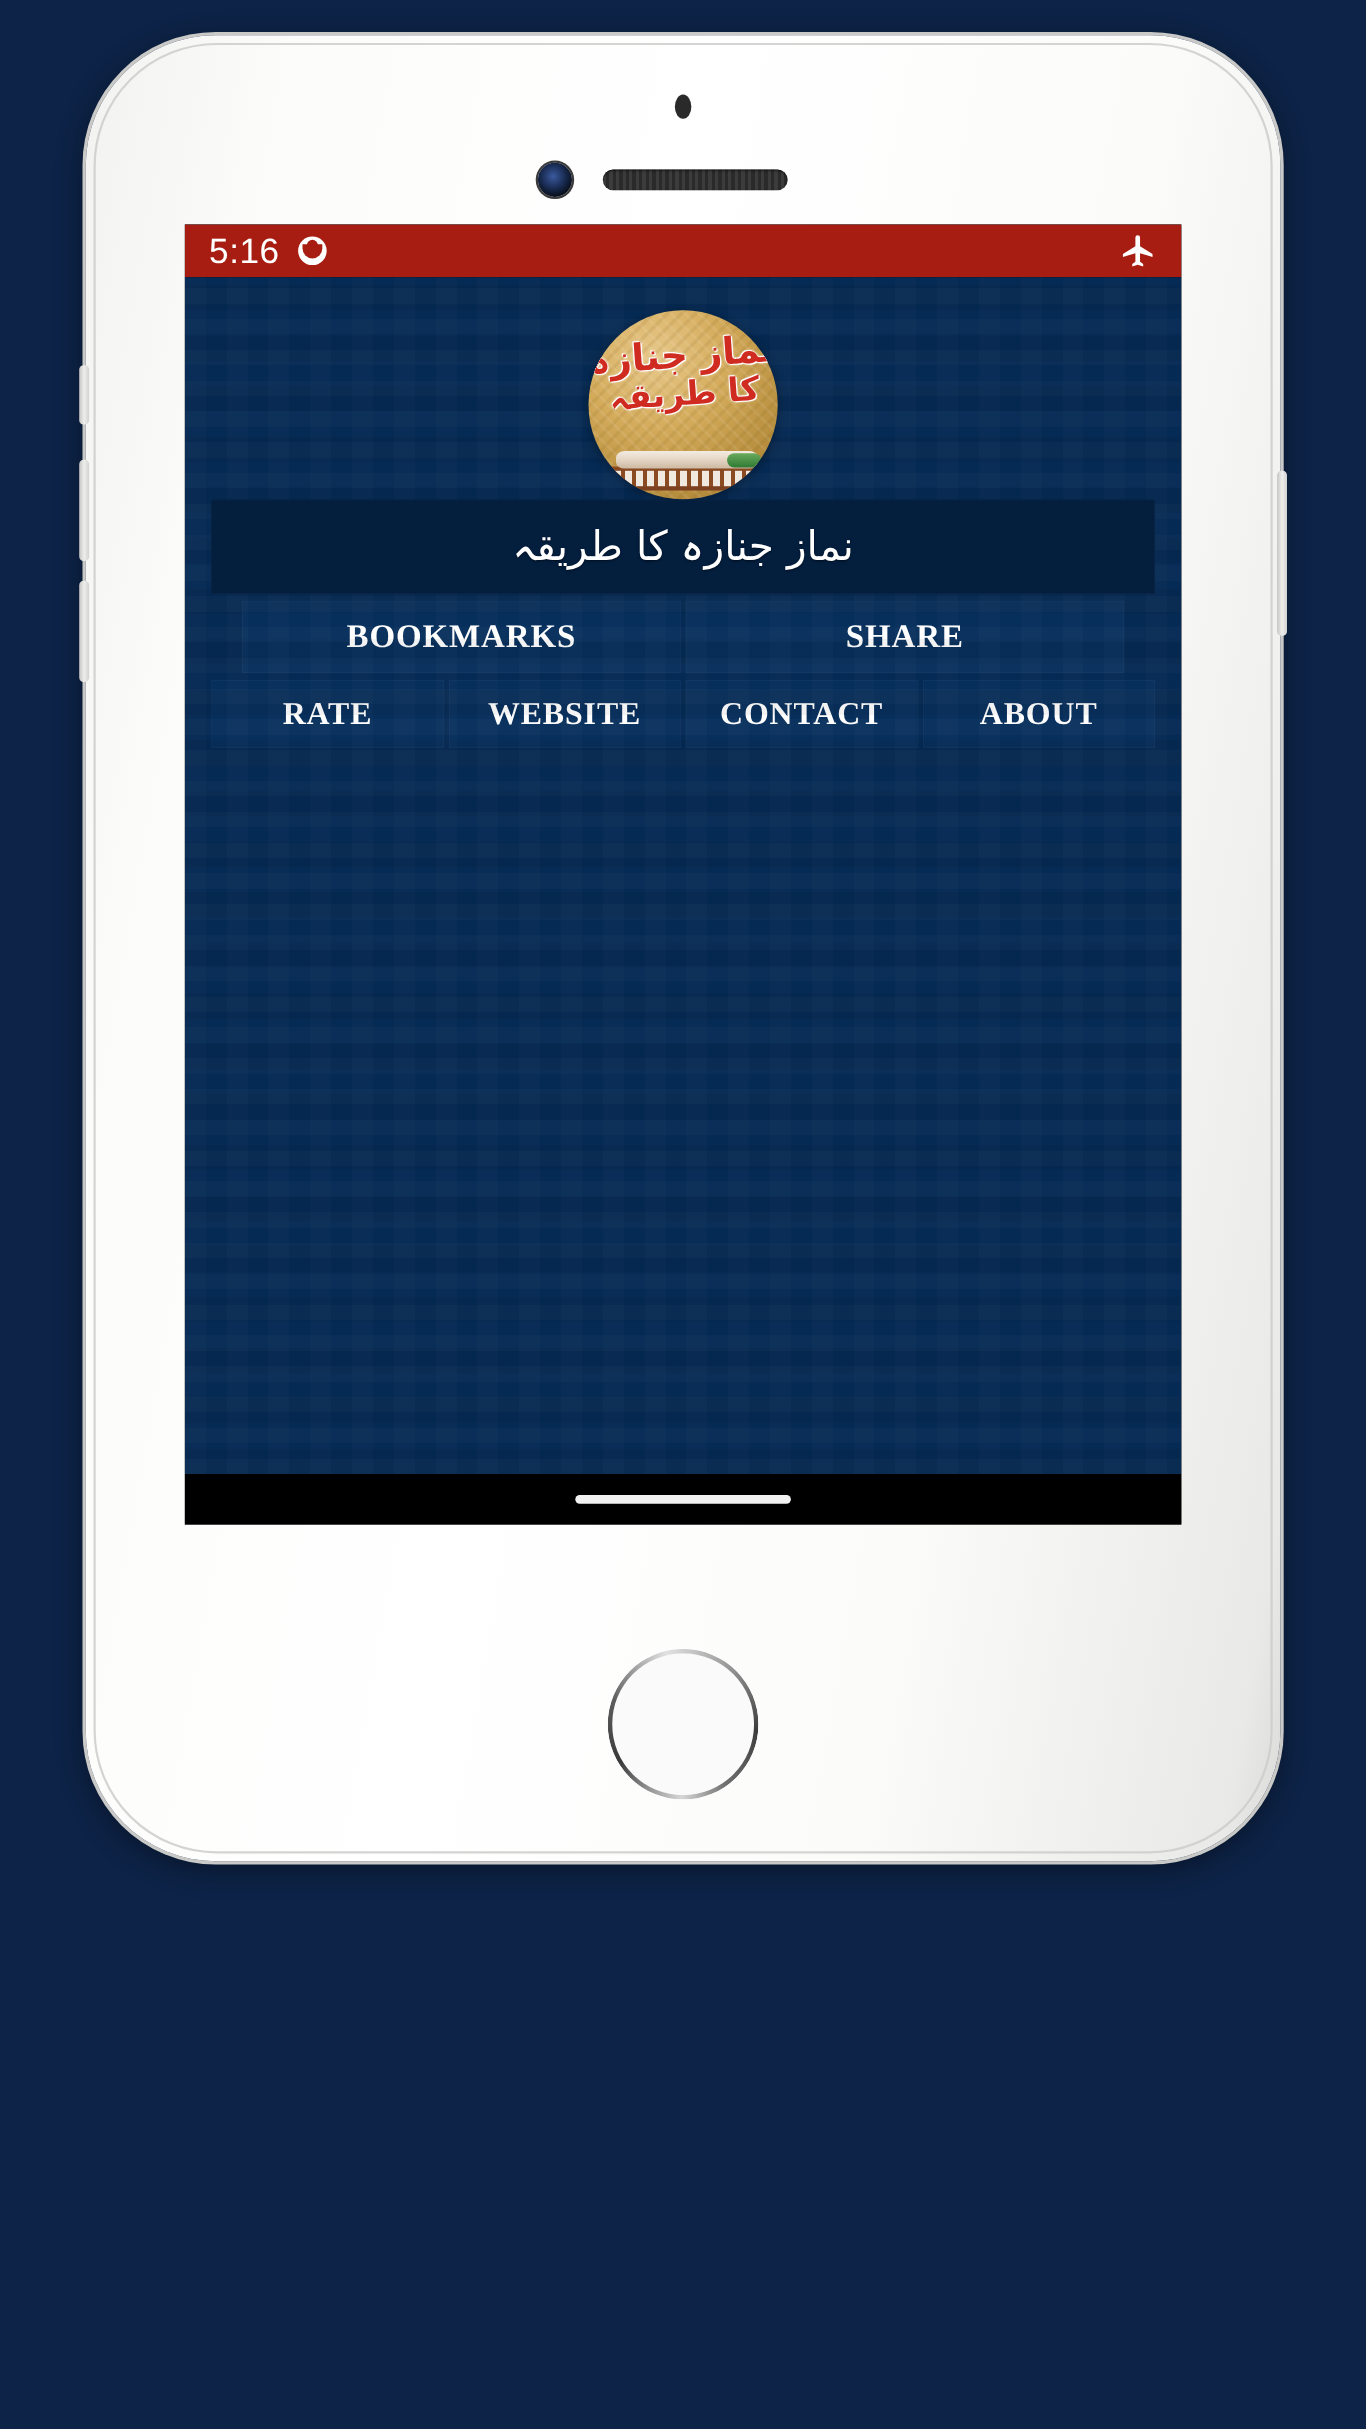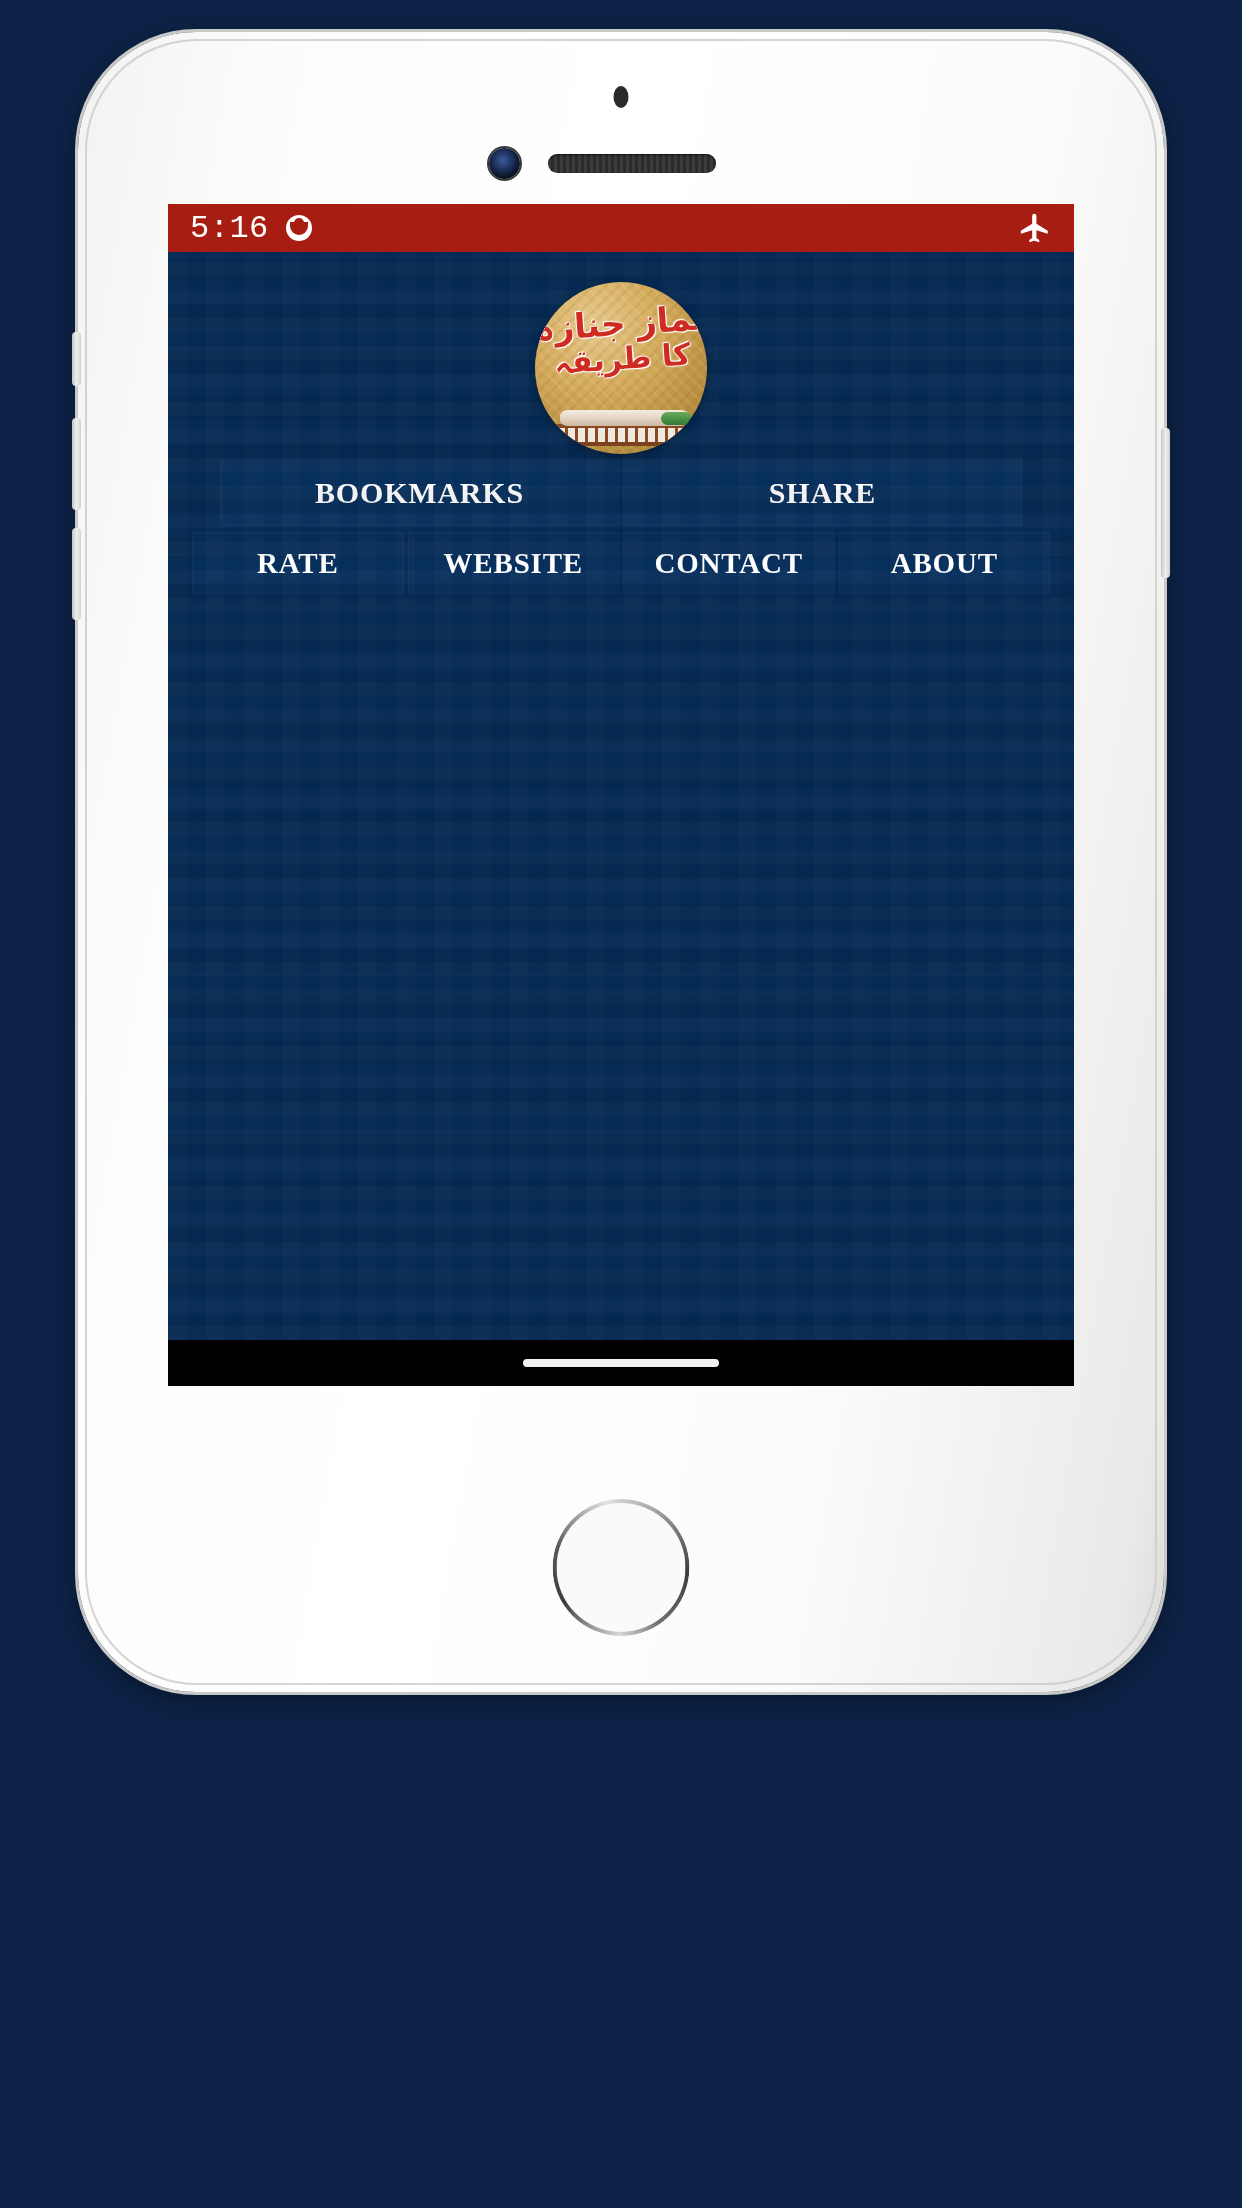--- a/index.html
+++ b/index.html
@@ -100,21 +100,21 @@
   #status-bar{
     position:relative;
     height:48px;
     background:#a81d11;
     display:flex; align-items:center;
     padding:0 22px;
     color:#fff;
   }
   #status-clock{
     font-size:32px; font-weight:400; letter-spacing:.5px;
-    font-family:Liberation Mono, monospace;
+    font-family:Liberation Sans, sans-serif;
   }
   .status-notif{
     margin-left:17px;
     width:26px; height:26px; border-radius:50%;
     background:#fff; position:relative; flex:none;
   }
   .status-notif::before{
     content:""; position:absolute;
     left:4px; top:7px; width:18px; height:13px;
     border-radius:0 0 9px 9px;
@@ -305,20 +305,23 @@
             </div>
             <div class="bier">
               <div class="frame"></div>
               <div class="slats"></div>
               <div class="cloth"></div>
               <div class="green"></div>
             </div>
           </div>
         </div>
 
+        <div class="info-card">
+          <span class="urdu">نماز جنازہ کا طریقہ</span>
+        </div>
 
 
         <div class="btn-row row-primary">
           <button class="app-btn">BOOKMARKS</button>
           <button class="app-btn">SHARE</button>
         </div>
 
         <div class="btn-row row-secondary">
           <button class="app-btn">RATE</button>
           <button class="app-btn">WEBSITE</button>

